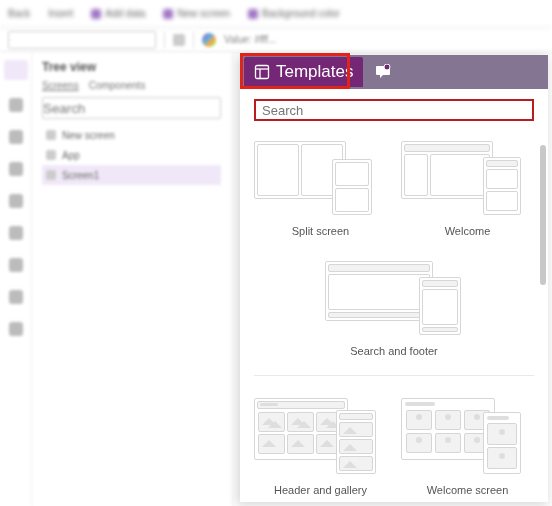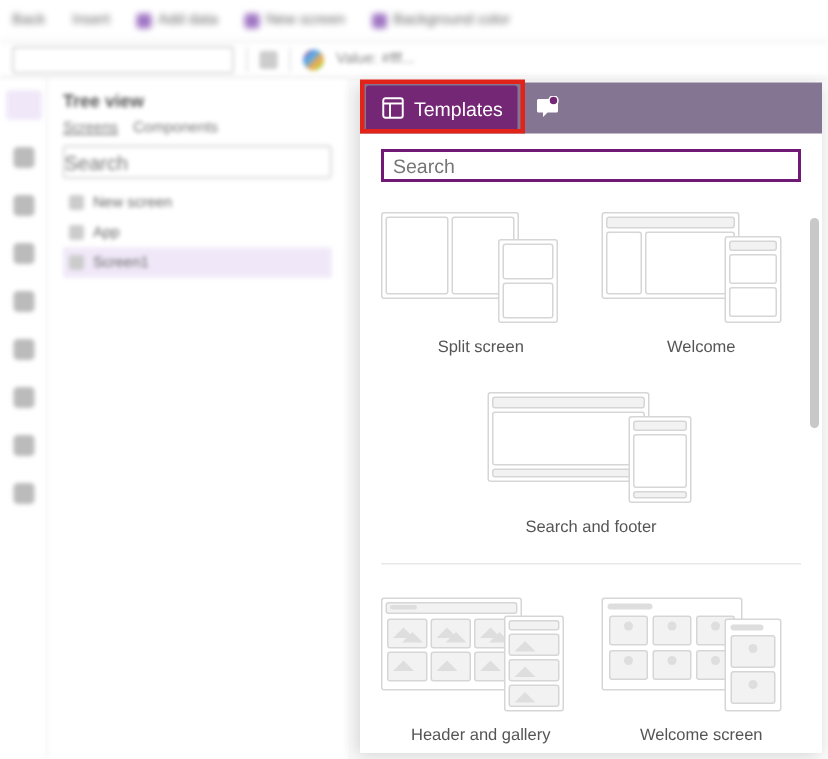--- a/index.html
+++ b/index.html
@@ -30,28 +30,28 @@
   .tree-row { height: 20px; display: flex; align-items: center; gap: 6px; font-size: 10px; color: #666; padding: 0 4px; }
   .tree-row.sel { background: #f0e8f8; }
   .tree-ic { width: 10px; height: 10px; background: #ccc; border-radius: 2px; }
 
   
   .canvas { flex: 1; background: #fafafa; }
 
   
   .panel { position: absolute; top: 55px; right: 4px; width: 308px; bottom: 4px; background: #fff; box-shadow: -2px 2px 10px rgba(0,0,0,.15); display: flex; flex-direction: column; }
   .panel-tabs { height: 34px; background: #847592; display: flex; align-items: center; padding:0 4px; gap:2px; }
-  .ptab { height: 30px; display: flex; align-items: center; gap: 6px; padding: 0 10px; color: #fff; font-size: 13px; cursor: pointer; }
+  .ptab { height: 30px; display: flex; align-items: center; gap: 6px; padding: 0 10px; color: #fff; font-size: 17px; cursor: pointer; }
   .ptab.active { background: #742774; border-radius: 2px 2px 0 0; }
   .ptab svg { width: 16px; height: 16px; }
   .highlight-box { position: absolute; top: 53px; right: 202px; width: 110px; height: 36px; border: 3px solid #e2231a; pointer-events: none; z-index: 20; }
 
   .panel-body { flex: 1; padding: 10px 14px; overflow-y: auto; position:relative; }
   .scrollbar { position:absolute; right: 2px; top: 56px; width: 6px; height: 140px; background:#c8c8c8; border-radius: 3px;}
-  .search-wrap { border: 2px solid #701a75; height: 22px; display: flex; align-items: center; padding: 0 6px; margin-bottom: 14px; }
+  .search-wrap { border: 2px solid #b91c1c; height: 22px; display: flex; align-items: center; padding: 0 6px; margin-bottom: 14px; }
   .search-wrap input { border: none; outline: none; flex: 1; font-size: 13px; color: #333; background: transparent; }
 
   .tgrid { display: grid; grid-template-columns: 1fr 1fr; gap: 18px 14px; }
   .tcard { display: flex; flex-direction: column; align-items: center; gap: 8px; cursor: pointer; }
   .tcard.wide { grid-column: 1 / -1; }
   .thumb { width: 100%; height: 82px; position: relative; }
   .tlabel { font-size: 11px; color: #555; text-align: center; }
   .sep { grid-column: 1 / -1; height: 1px; background: #e8e8e8; }
 
   

